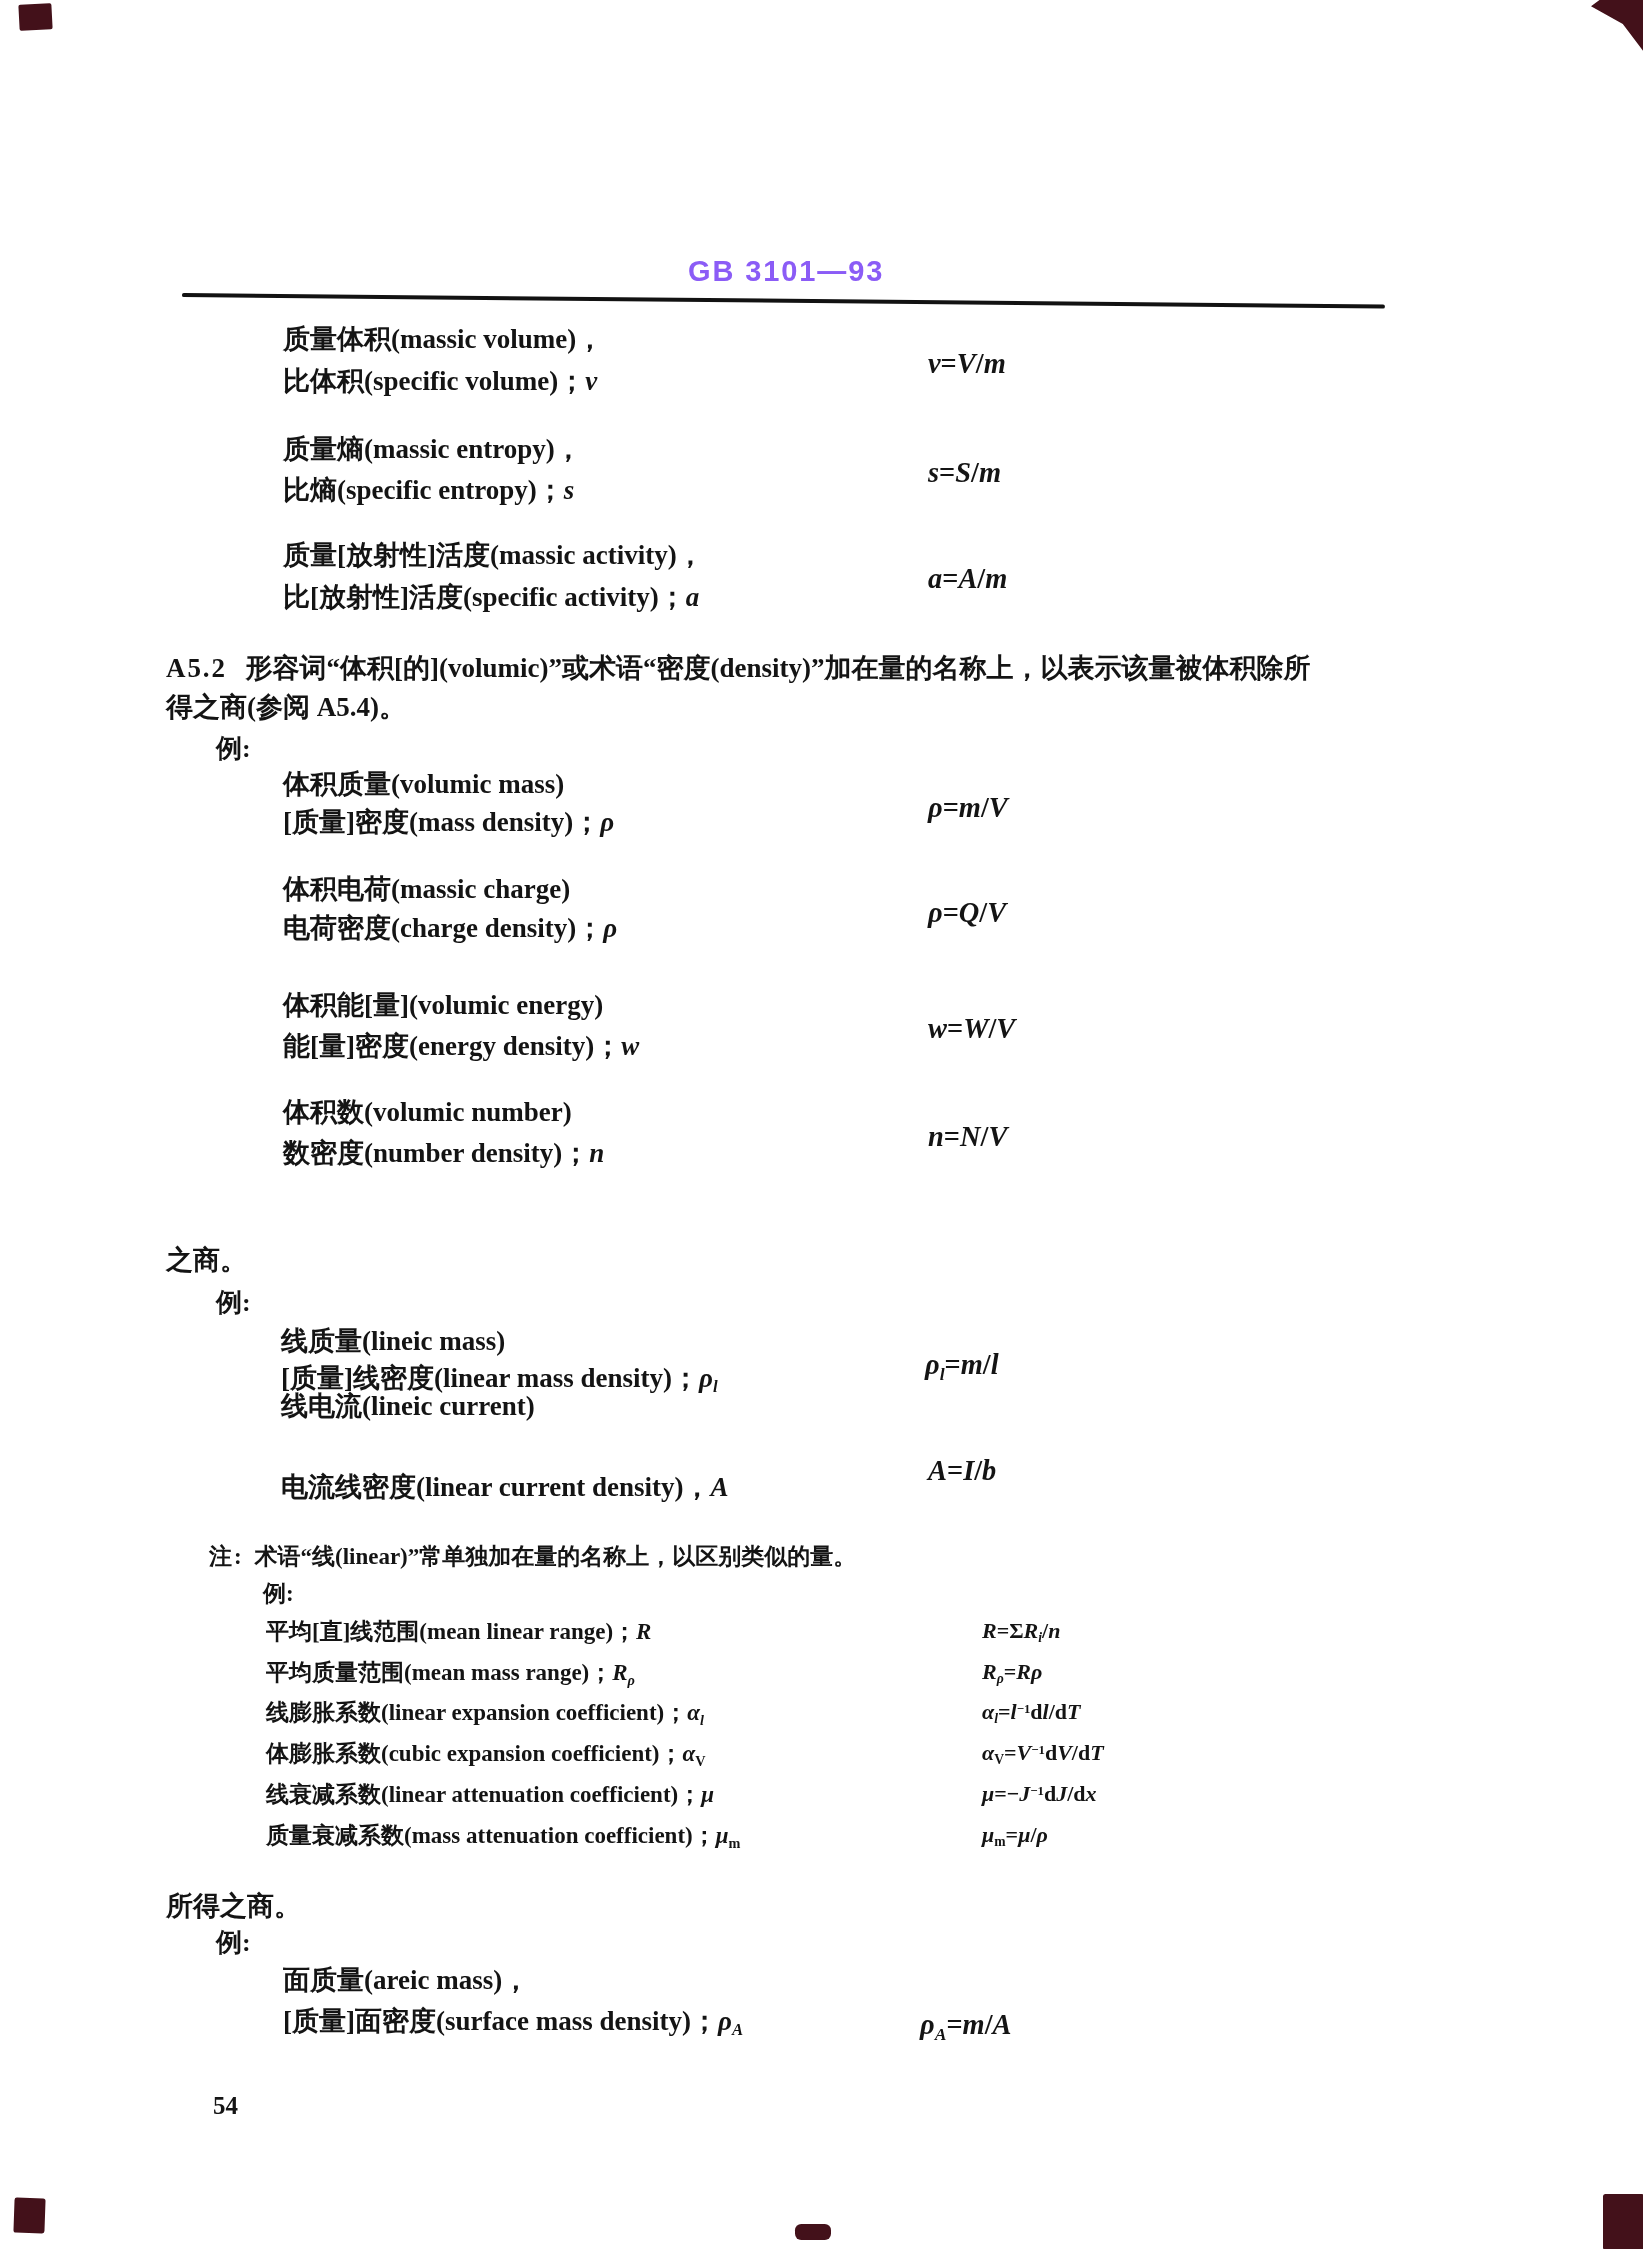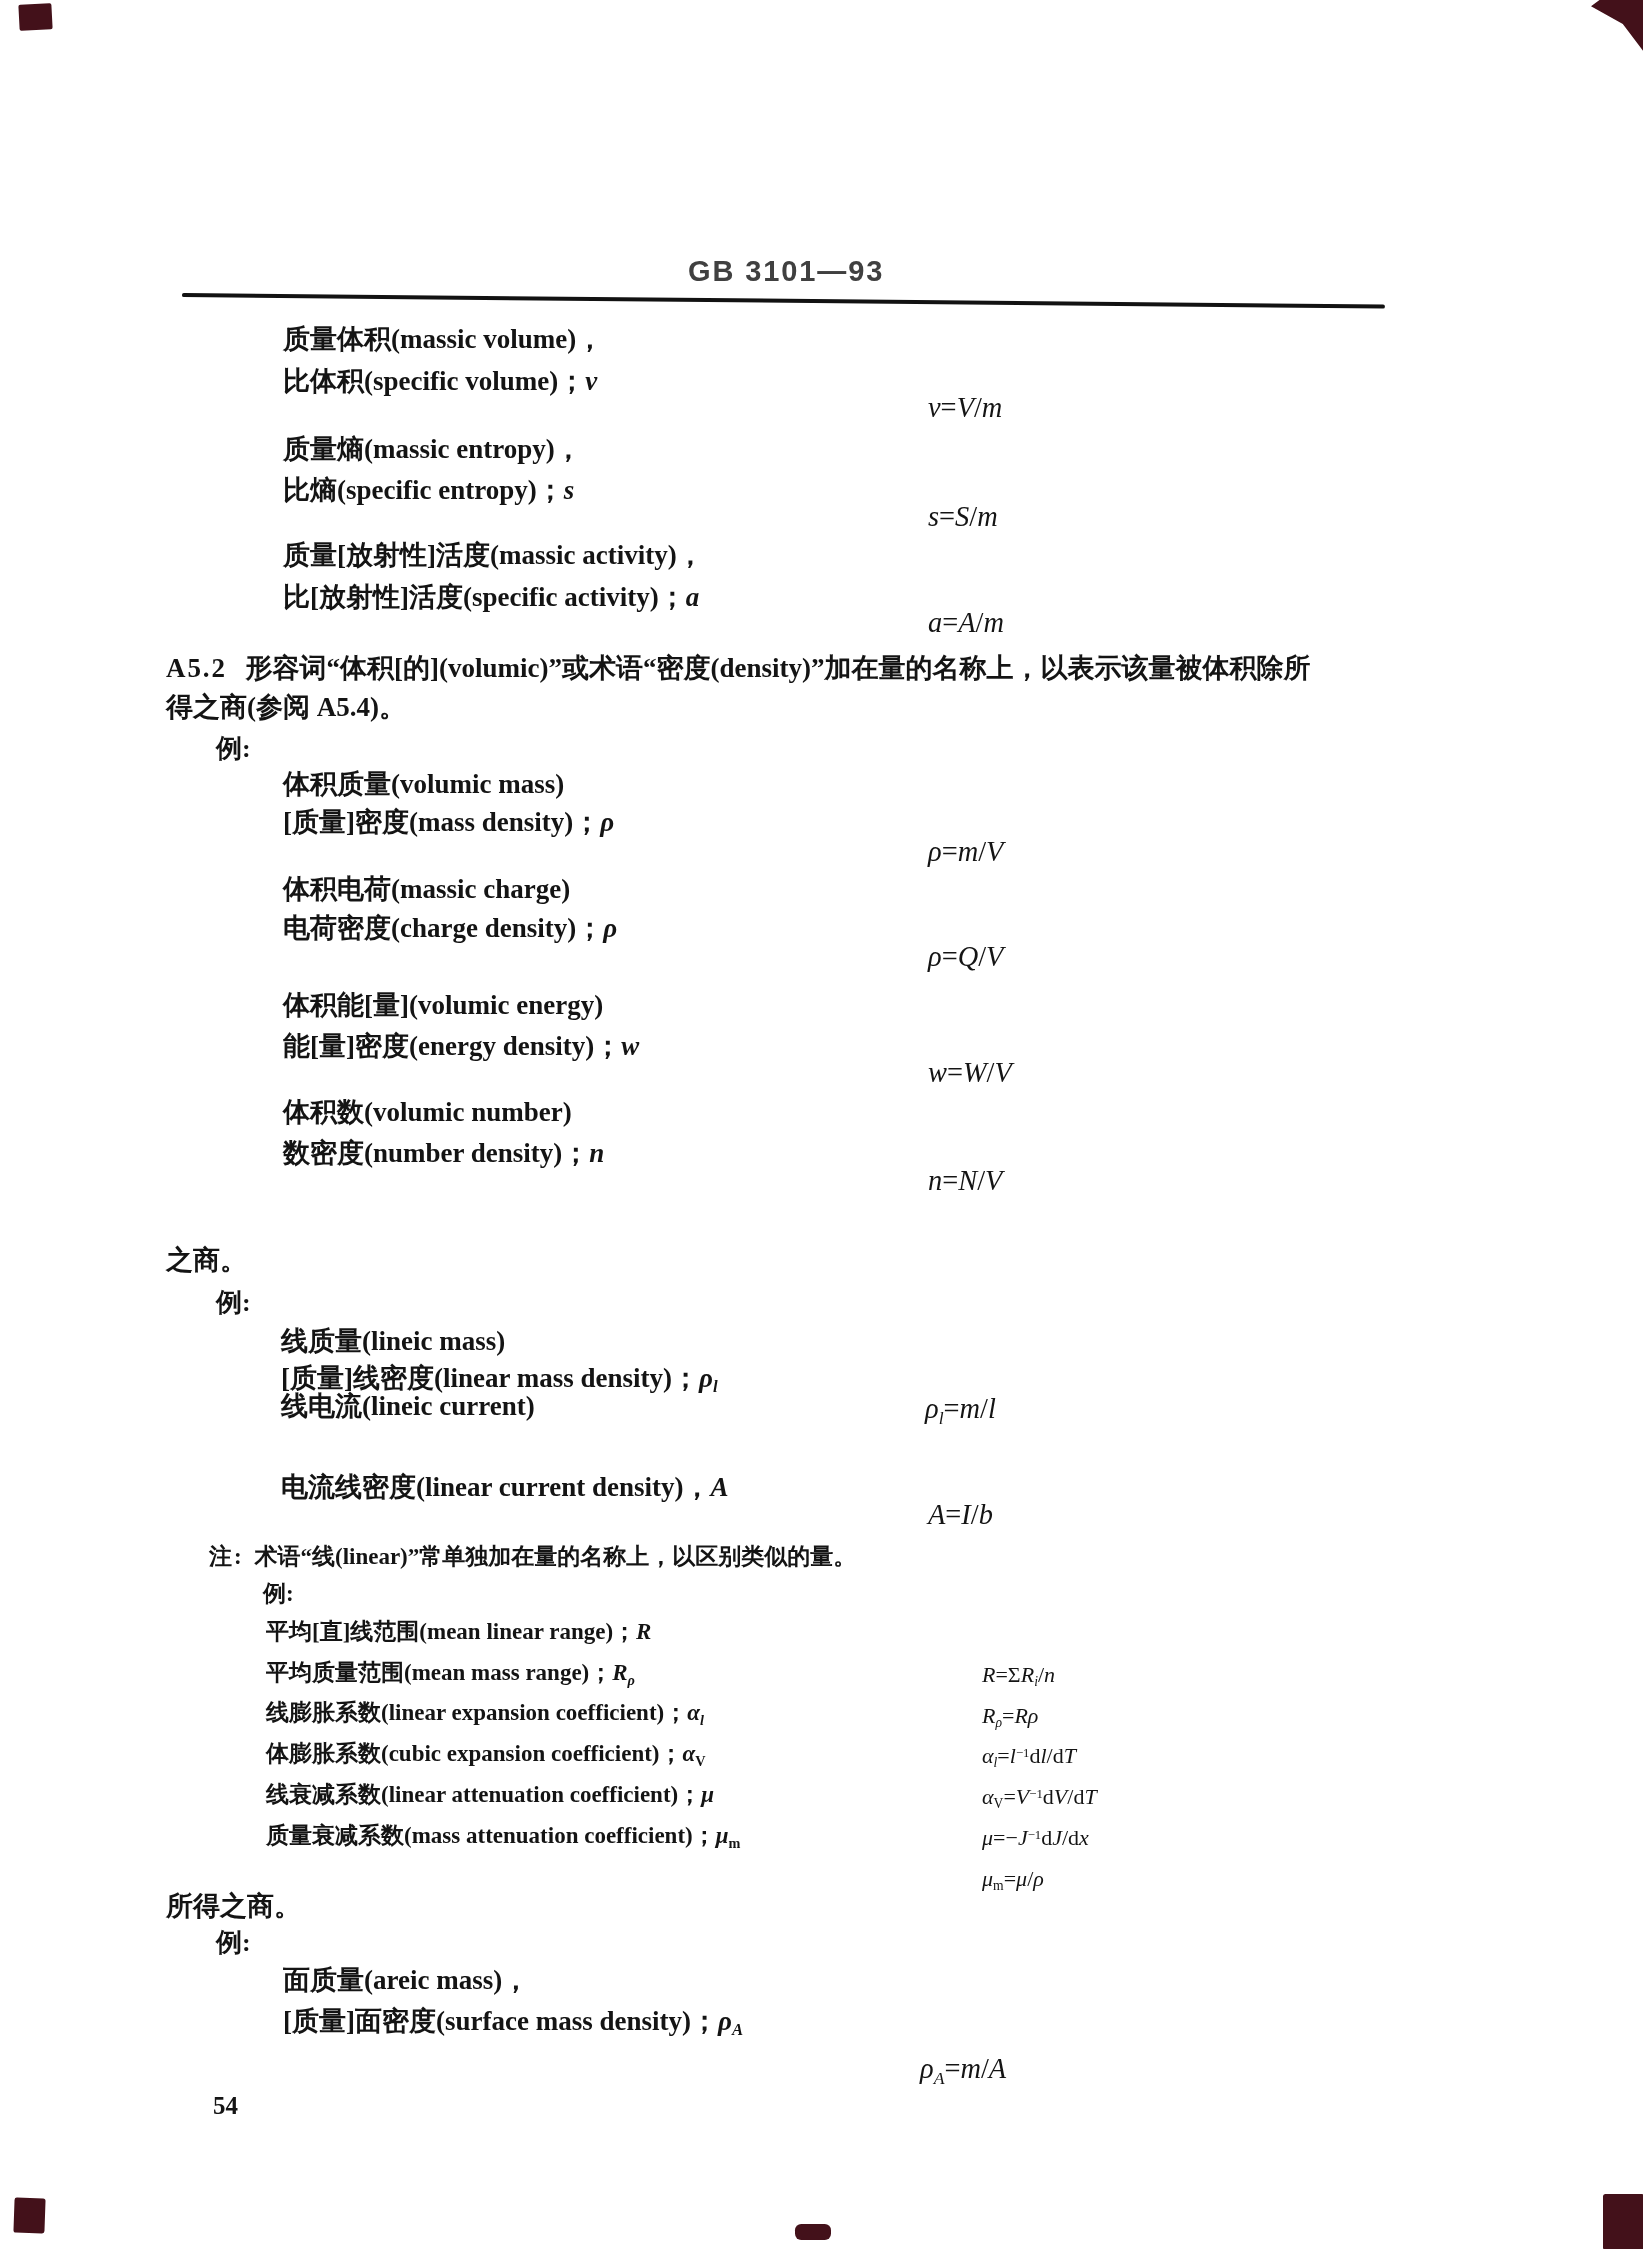--- a/index.html
+++ b/index.html
@@ -3,28 +3,28 @@
 <meta charset="utf-8">
 <style>
   html,body{margin:0;padding:0;background:#ffffff;}
   .page{position:relative;width:1644px;height:2250px;background:#ffffff;overflow:hidden;
         font-family:"Liberation Serif","DejaVu Serif",serif;color:#141414;}
   .ln{position:absolute;white-space:nowrap;font-size:27px;font-weight:bold;line-height:1.08;}
   .sec{font-size:27px;}
   .seclabel{font-weight:bold;letter-spacing:1.9px;}
   .sectext{margin-left:18.6px;}
   .ex{font-size:26px;}
-  .fm{position:absolute;white-space:nowrap;font-size:28.4px;font-weight:normal;line-height:1;margin-top:44px;}
+  .fm{position:absolute;white-space:nowrap;font-size:28.4px;font-weight:bold;line-height:1;}
   .fm i,.ln i{font-style:italic;}
   sub{font-size:62%;vertical-align:-0.32em;}
   sup{font-size:58%;vertical-align:0.5em;}
   .note-ln{font-size:23px;}
   .note-fm{font-size:22px;}
   .hdr{position:absolute;left:688px;top:255px;font-family:"Liberation Sans","DejaVu Sans",sans-serif;
-       font-weight:bold;font-size:29px;letter-spacing:1.9px;color:#404040;}
+       font-weight:bold;font-size:29px;letter-spacing:1.9px;color:#8b5cf6;}
   .rule{position:absolute;left:182px;top:293px;width:1203px;height:4.3px;background:#121212;
         transform:rotate(0.55deg);transform-origin:left top;border-radius:1.9px;}
   .pagenum{position:absolute;left:213px;top:2092px;font-size:25px;font-weight:bold;}
   .mark{position:absolute;background:#43111a;}
   .mark-tl{left:18.6px;top:3.7px;width:33px;height:26px;border-radius:1.9px;transform:rotate(-3deg);}
   .mark-tr{left:1591px;top:0;width:53px;height:52px;clip-path:polygon(16% 0,100% 0,100% 100%,60% 46%,0 12%);}
   .mark-bl{left:13.6px;top:2198px;width:31px;height:35px;border-radius:2.5px;transform:rotate(2deg);}
   .mark-br{left:1603px;top:2194px;width:41px;height:56px;border-radius:2.5px;}
   .mark-bc{left:795px;top:2224px;width:36px;height:16px;border-radius:6.2px;}
 </style>

